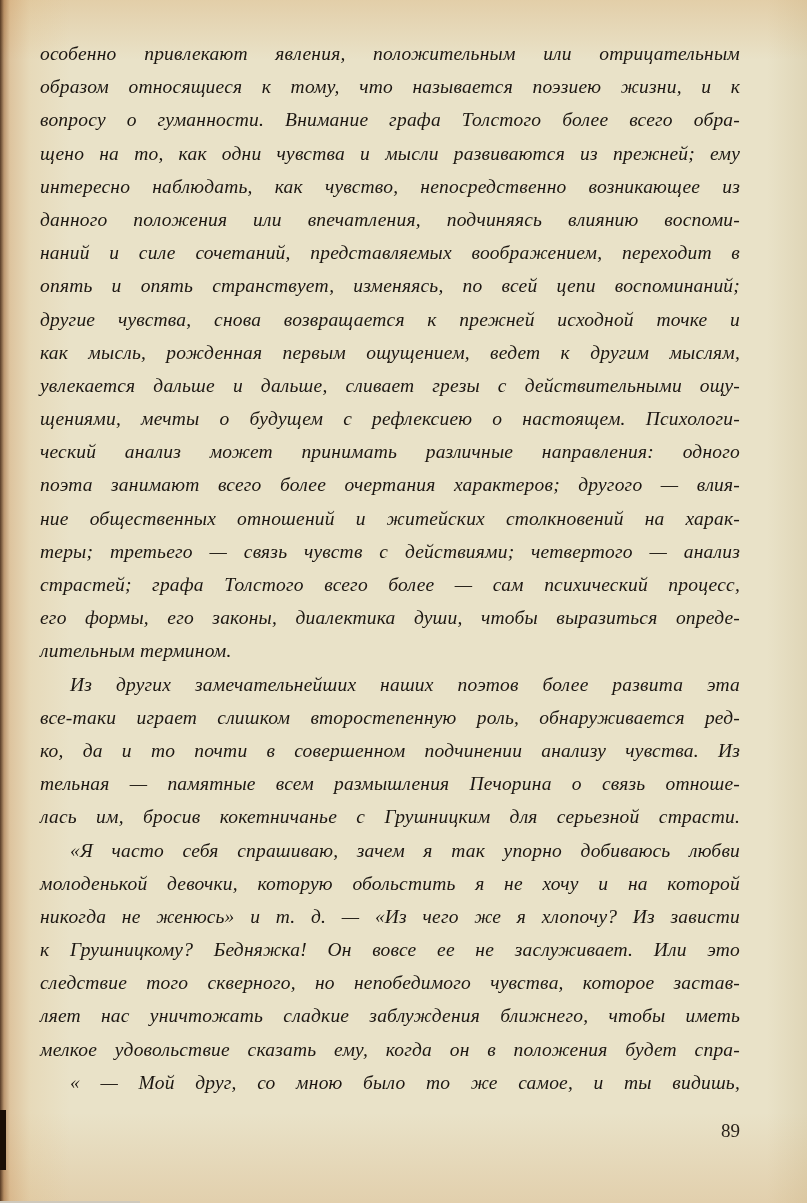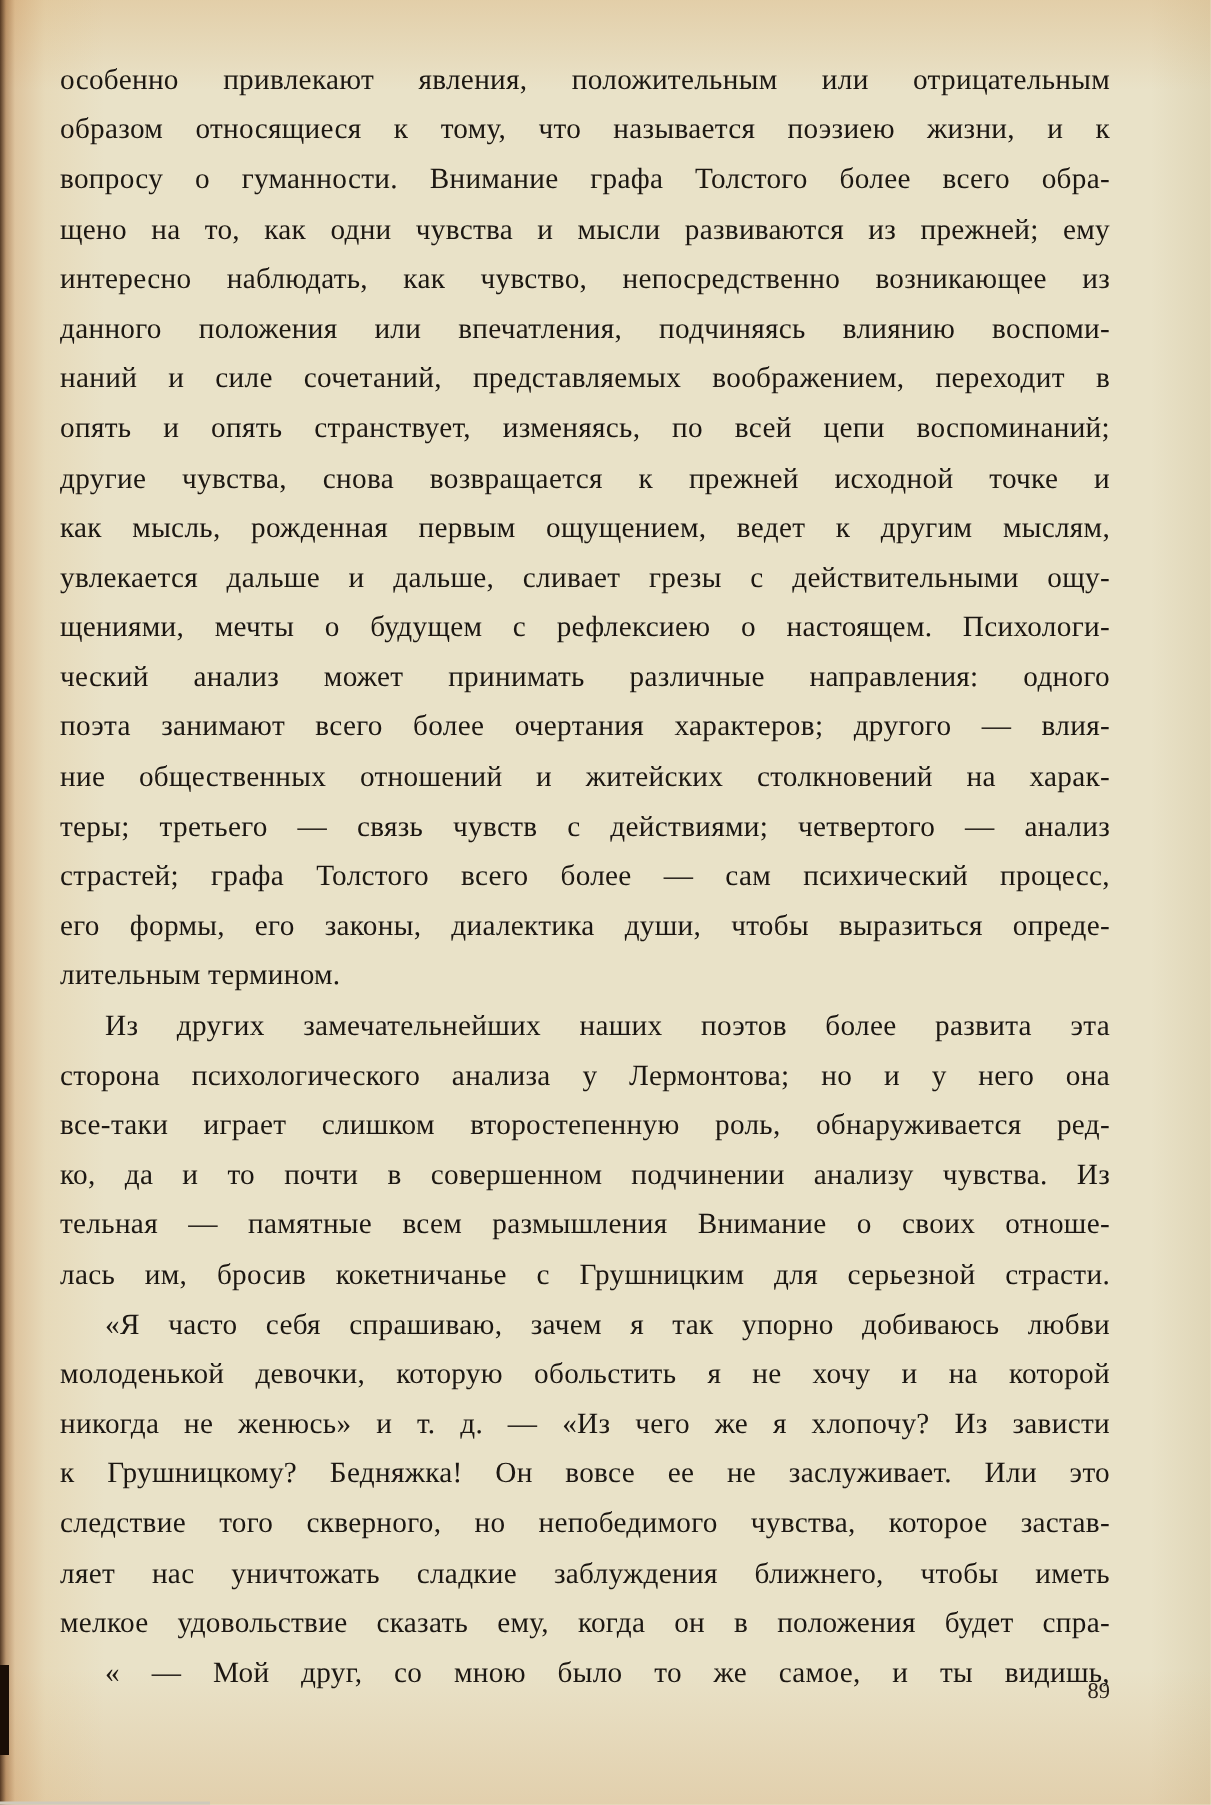--- a/index.html
+++ b/index.html
@@ -48,35 +48,36 @@
       color: #1c1712;
       letter-spacing: 0.2px;
     }
     .line {
       display: block;
       text-align: justify;
       text-align-last: justify;
       white-space: nowrap;
       height: 33.2px;
       overflow: visible;
+      font-style: italic;
     }
     .line.last {
       text-align-last: left;
     }
     .line.indent {
       padding-left: 30px;
     }
     .page-number {
       position: absolute;
       left: 700px;
       top: 1120px;
       width: 40px;
       text-align: right;
       font-family: "Liberation Serif", "DejaVu Serif", serif;
-      font-size: 15px;
+      font-size: 19px;
       color: #2a221a;
     }
   </style>
 </head>
 <body>
 
 <div class="page">
   <div class="left-edge"></div>
   <div class="bottom-line"></div>
 
@@ -99,24 +100,23 @@
       <span class="line">поэта занимают всего более очертания характеров; другого — влия-</span>
       <span class="line">ние общественных отношений и житейских столкновений на харак-</span>
       <span class="line">теры; третьего — связь чувств с действиями; четвертого — анализ</span>
       <span class="line">страстей; графа Толстого всего более — сам психический процесс,</span>
       <span class="line">его формы, его законы, диалектика души, чтобы выразиться опреде-</span>
       <span class="line last">лительным термином.</span>
     </div>
 
     <div>
       <span class="line indent">Из других замечательнейших наших поэтов более развита эта</span>
-      <span class="line">сторона психологического анализа у Лермонтова; но и у него она</span>
       <span class="line">все-таки играет слишком второстепенную роль, обнаруживается ред-</span>
       <span class="line">ко, да и то почти в совершенном подчинении анализу чувства. Из</span>
-      <span class="line">тельная — памятные всем размышления Внимание о своих отноше-</span>
+      <span class="line">тельная — памятные всем размышления Печорина о связь отноше-</span>
       <span class="line">лась им, бросив кокетничанье с Грушницким для серьезной страсти.</span>
     </div>
 
     <div>
       <span class="line indent">«Я часто себя спрашиваю, зачем я так упорно добиваюсь любви</span>
       <span class="line">молоденькой девочки, которую обольстить я не хочу и на которой</span>
       <span class="line">никогда не женюсь» и т. д. — «Из чего же я хлопочу? Из зависти</span>
       <span class="line">к Грушницкому? Бедняжка! Он вовсе ее не заслуживает. Или это</span>
       <span class="line">следствие того скверного, но непобедимого чувства, которое застав-</span>
       <span class="line">ляет нас уничтожать сладкие заблуждения ближнего, чтобы иметь</span>

